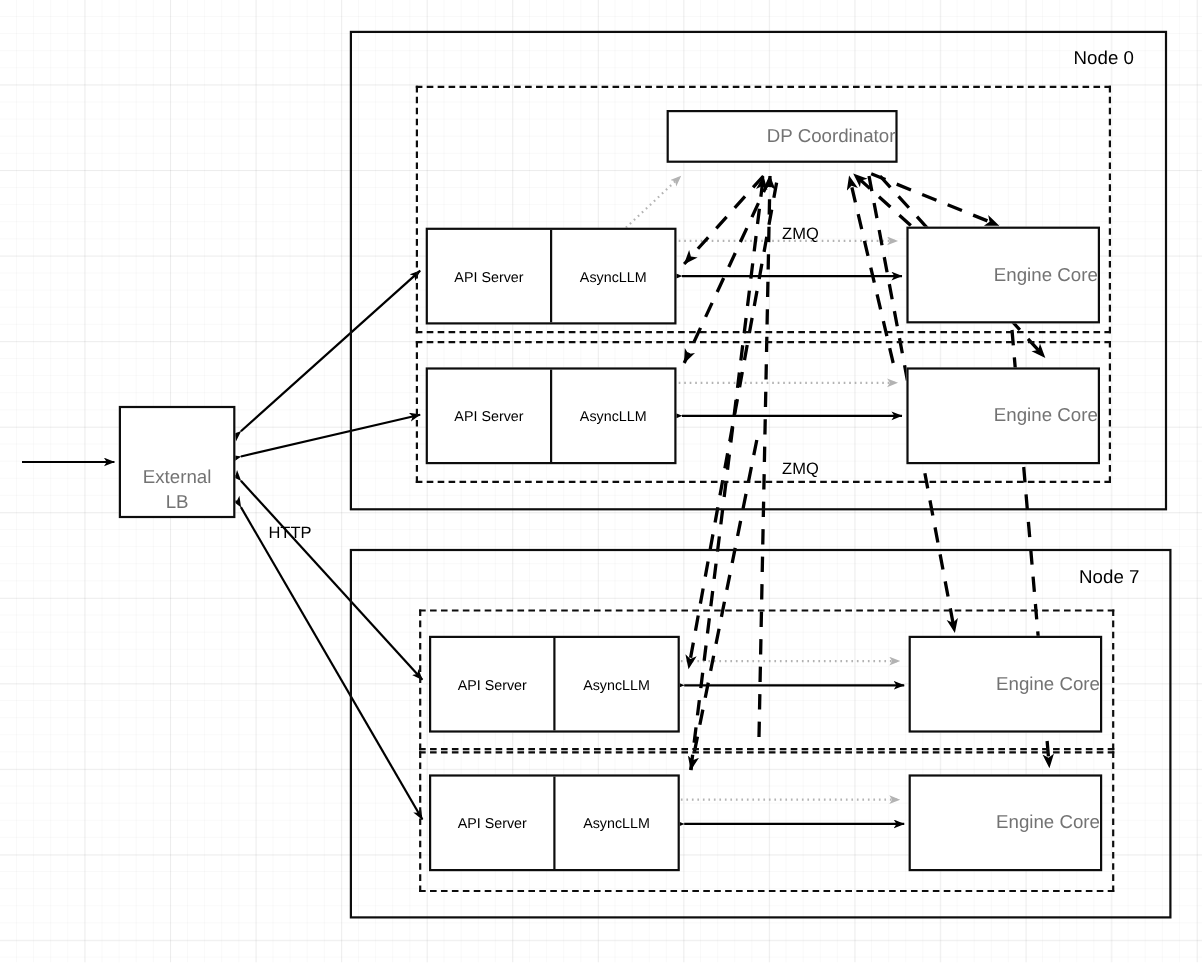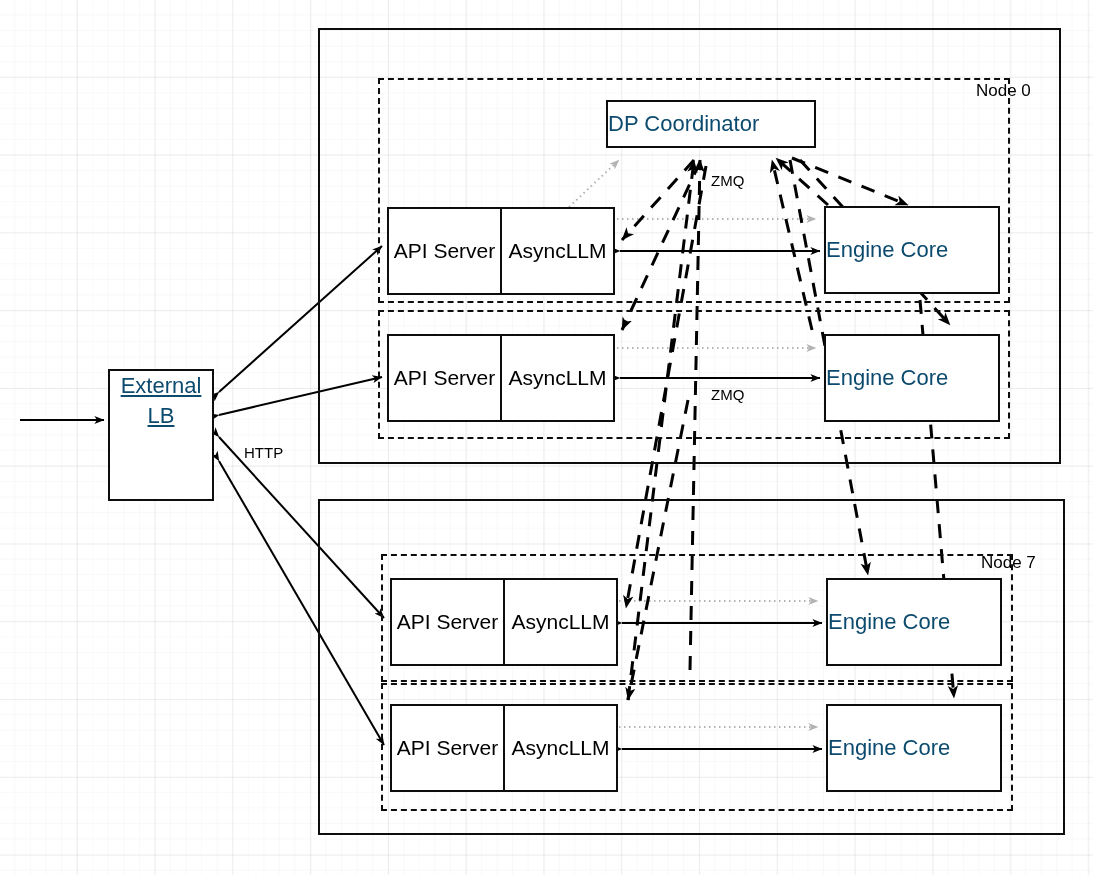--- a/index.html
+++ b/index.html
@@ -55,53 +55,53 @@
     border: 2px solid #0d0d0d;
     background: #ffffff;
     display: flex;
     align-items: stretch;
   }
   .unit-half {
     flex: 1 1 50%;
     display: flex;
     align-items: center;
     justify-content: center;
-    font-size: 21px;
+    font-size: 13px;
     color: #000000;
     white-space: nowrap;
   }
   .unit-half.left {
     border-right: 2px solid #0d0d0d;
   }
   .plain-box {
     position: absolute;
     box-sizing: border-box;
     border: 2px solid #0d0d0d;
     background: #ffffff;
     display: flex;
     align-items: center;
-    justify-content: flex-start;
+    justify-content: flex-end;
     text-align: center;
-    font-size: 22px;
-    color: #0c4a6e;
+    font-size: 17px;
+    color: #737373;
     line-height: 1.35;
   }
   .node-label {
     position: absolute;
     font-size: 17px;
     color: #000000;
     white-space: nowrap;
-    margin-top: 38px;
   }
   .edge-label {
     position: absolute;
     font-size: 15px;
     color: #000000;
     background: transparent;
     white-space: nowrap;
+    margin-top: 32px;
   }
 </style>
 </head>
 <body>
 
 <div id="canvas">
 
   <svg id="edges" width="1093" height="875" viewBox="0 0 1093 875" xmlns="http://www.w3.org/2000/svg">
     <defs>
       <marker id="arrowBlack" markerWidth="12" markerHeight="12" refX="9.6" refY="4" orient="auto" markerUnits="userSpaceOnUse">
@@ -195,21 +195,21 @@
       <path d="M700,162 L622,330" stroke="#000000" stroke-width="3" stroke-dasharray="14 11" fill="none" marker-end="url(#arrowBlackBig)"></path>
     </g>
     <g>
       <path d="M706,166 L626,608" stroke="#000000" stroke-width="3" stroke-dasharray="14 11" fill="none" marker-end="url(#arrowBlackBig)"></path>
     </g>
     <g>
       <path d="M688,400 L628,700" stroke="#000000" stroke-width="3" stroke-dasharray="14 11" fill="none" marker-end="url(#arrowBlackBig)"></path>
     </g>
   </svg>
 
-  <div class="plain-box" style="left:108px; top:369px; width:106px; height:132px; flex-direction:column;text-decoration:underline;">
+  <div class="plain-box" style="left:108px; top:369px; width:106px; height:102px; flex-direction:column;">
     <span>External</span>
     <span>LB</span>
   </div>
   <div class="edge-label" style="left:244px; top:444px;">HTTP</div>
 
   <div class="node-box" style="left:318px; top:28px; width:743px; height:436px;"></div>
   <div class="node-label" style="left:976px; top:43px;">Node 0</div>
 
   <div class="plain-box" style="left:606px; top:100px; width:210px; height:48px;">
     <span>DP Coordinator</span>

